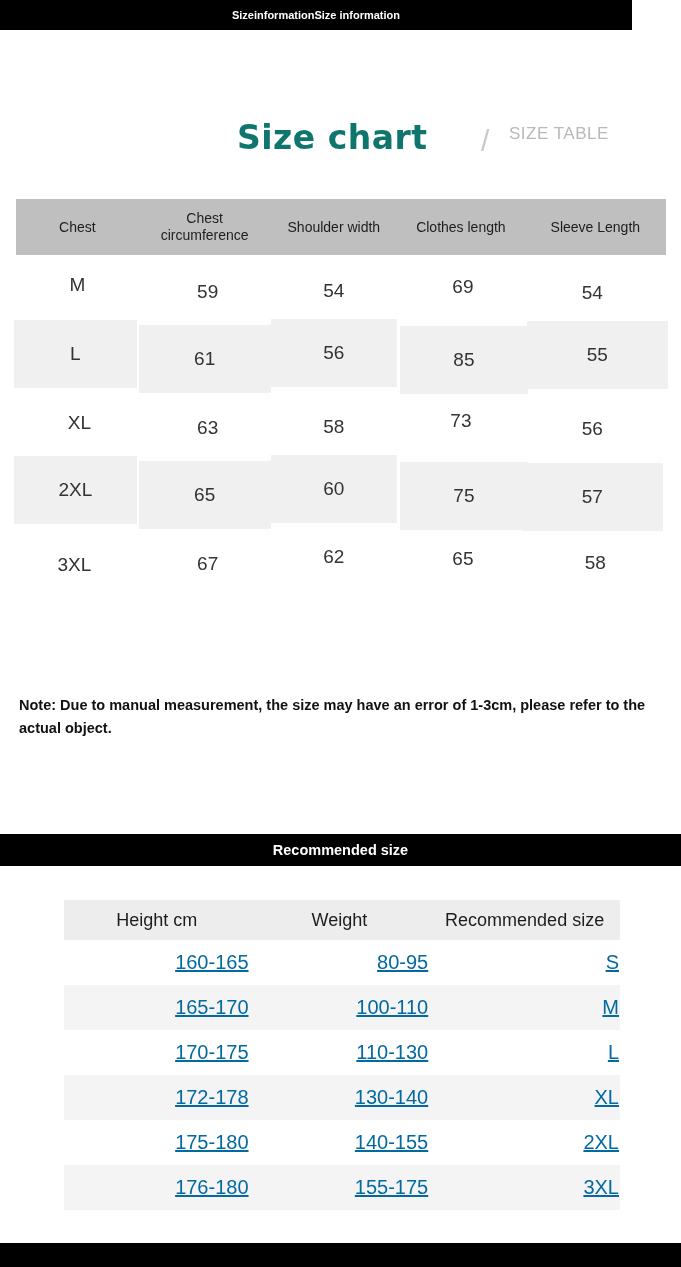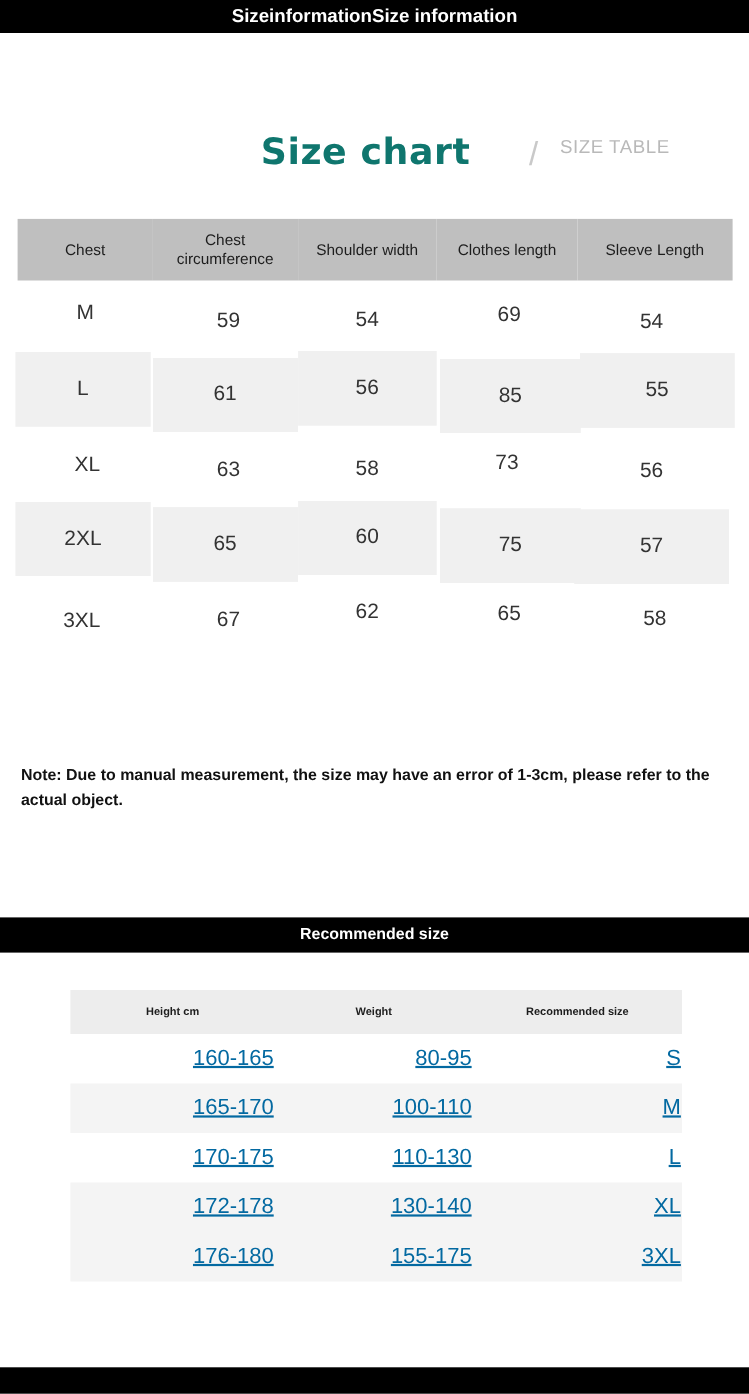--- a/index.html
+++ b/index.html
@@ -13,28 +13,28 @@
     position: relative;
     font-family: "Liberation Sans", sans-serif;
     overflow: hidden;
   }
 
   
   .top-banner {
     position: absolute;
     top: 0;
     left: 0;
-    width: 681px;
+    width: 632px;
     height: 30px;
     background: #000000;
     color: #ffffff;
     display: flex;
     align-items: center;
     justify-content: center;
-    font-size: 17px;
+    font-size: 11px;
     font-weight: bold;
     letter-spacing: 0px;
   }
 
   
   .chart-title-wrap {
     position: absolute;
     top: 118px;
     left: 0;
     width: 681px;
@@ -149,22 +149,22 @@
     top: 900px;
     left: 64px;
     width: 556px;
     border-collapse: collapse;
   }
   .rec-table thead tr {
     background: #ededed;
     height: 40px;
   }
   .rec-table thead th {
-    font-size: 10px;
-    font-weight: bold;
+    font-size: 18px;
+    font-weight: normal;
     color: #1d1d1d;
     text-align: center;
   }
   .rec-table thead th.rc1 { width: 186px; }
   .rec-table thead th.rc2 { width: 180px; }
   .rec-table thead th.rc3 { width: 190px; }
   .rec-table tbody tr { height: 45px; }
   .rec-table tbody tr.shade { background: #f4f4f4; }
   .rec-table tbody td {
     font-size: 20px;
@@ -274,20 +274,25 @@
     <tr>
       <td>170-175</td>
       <td>110-130</td>
       <td>L</td>
     </tr>
     <tr class="shade">
       <td>172-178</td>
       <td>130-140</td>
       <td>XL</td>
     </tr>
+    <tr>
+      <td>175-180</td>
+      <td>140-155</td>
+      <td>2XL</td>
+    </tr>
     <tr class="shade">
       <td>176-180</td>
       <td>155-175</td>
       <td>3XL</td>
     </tr>
   </tbody>
 </table>
 
 <div class="bottom-bar"></div>
 

